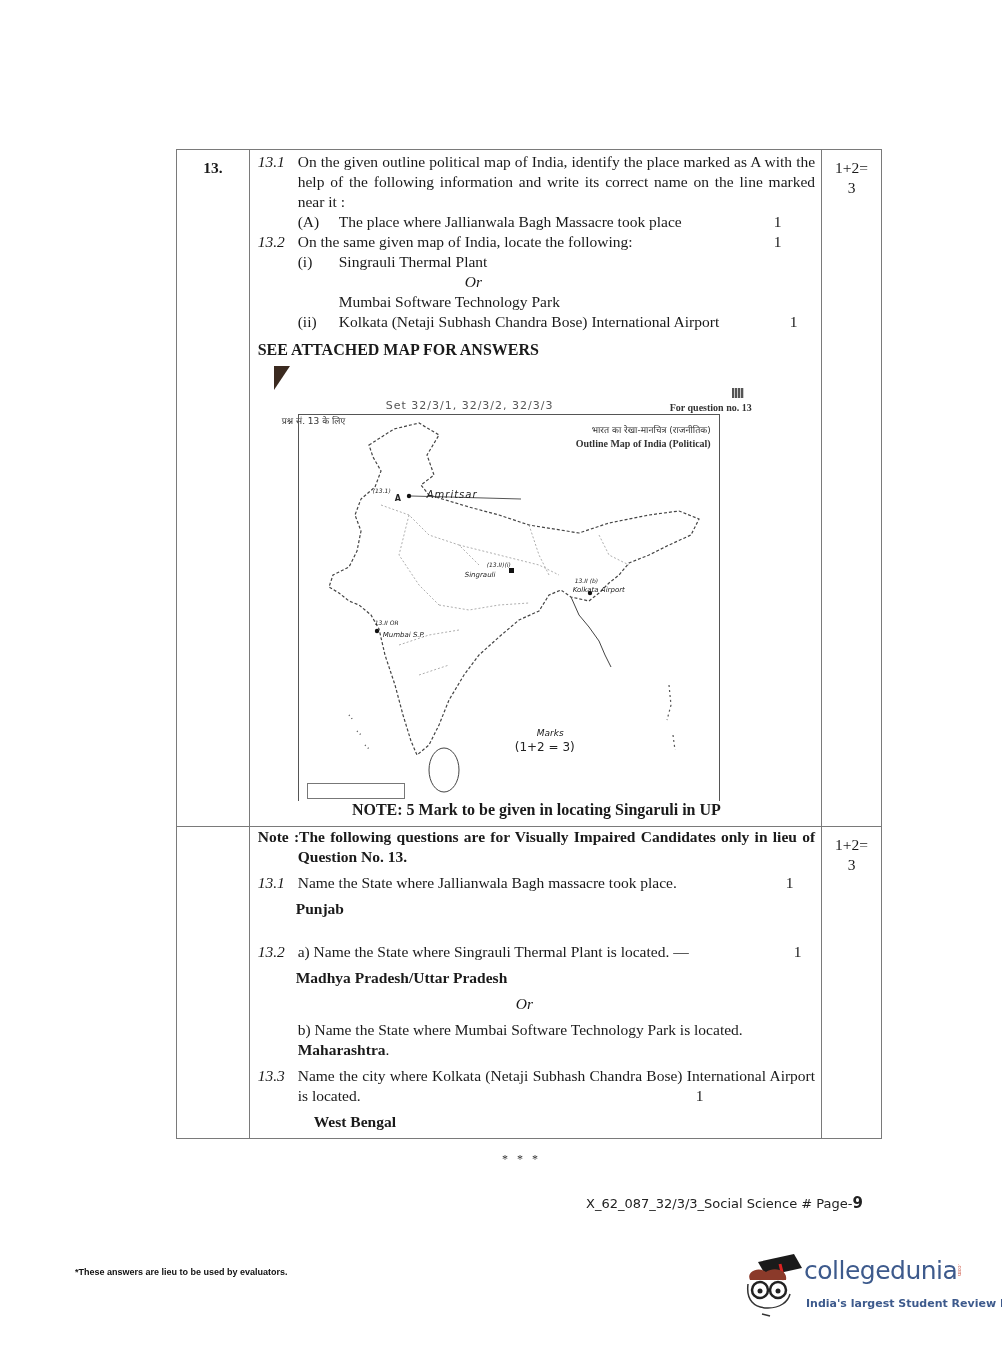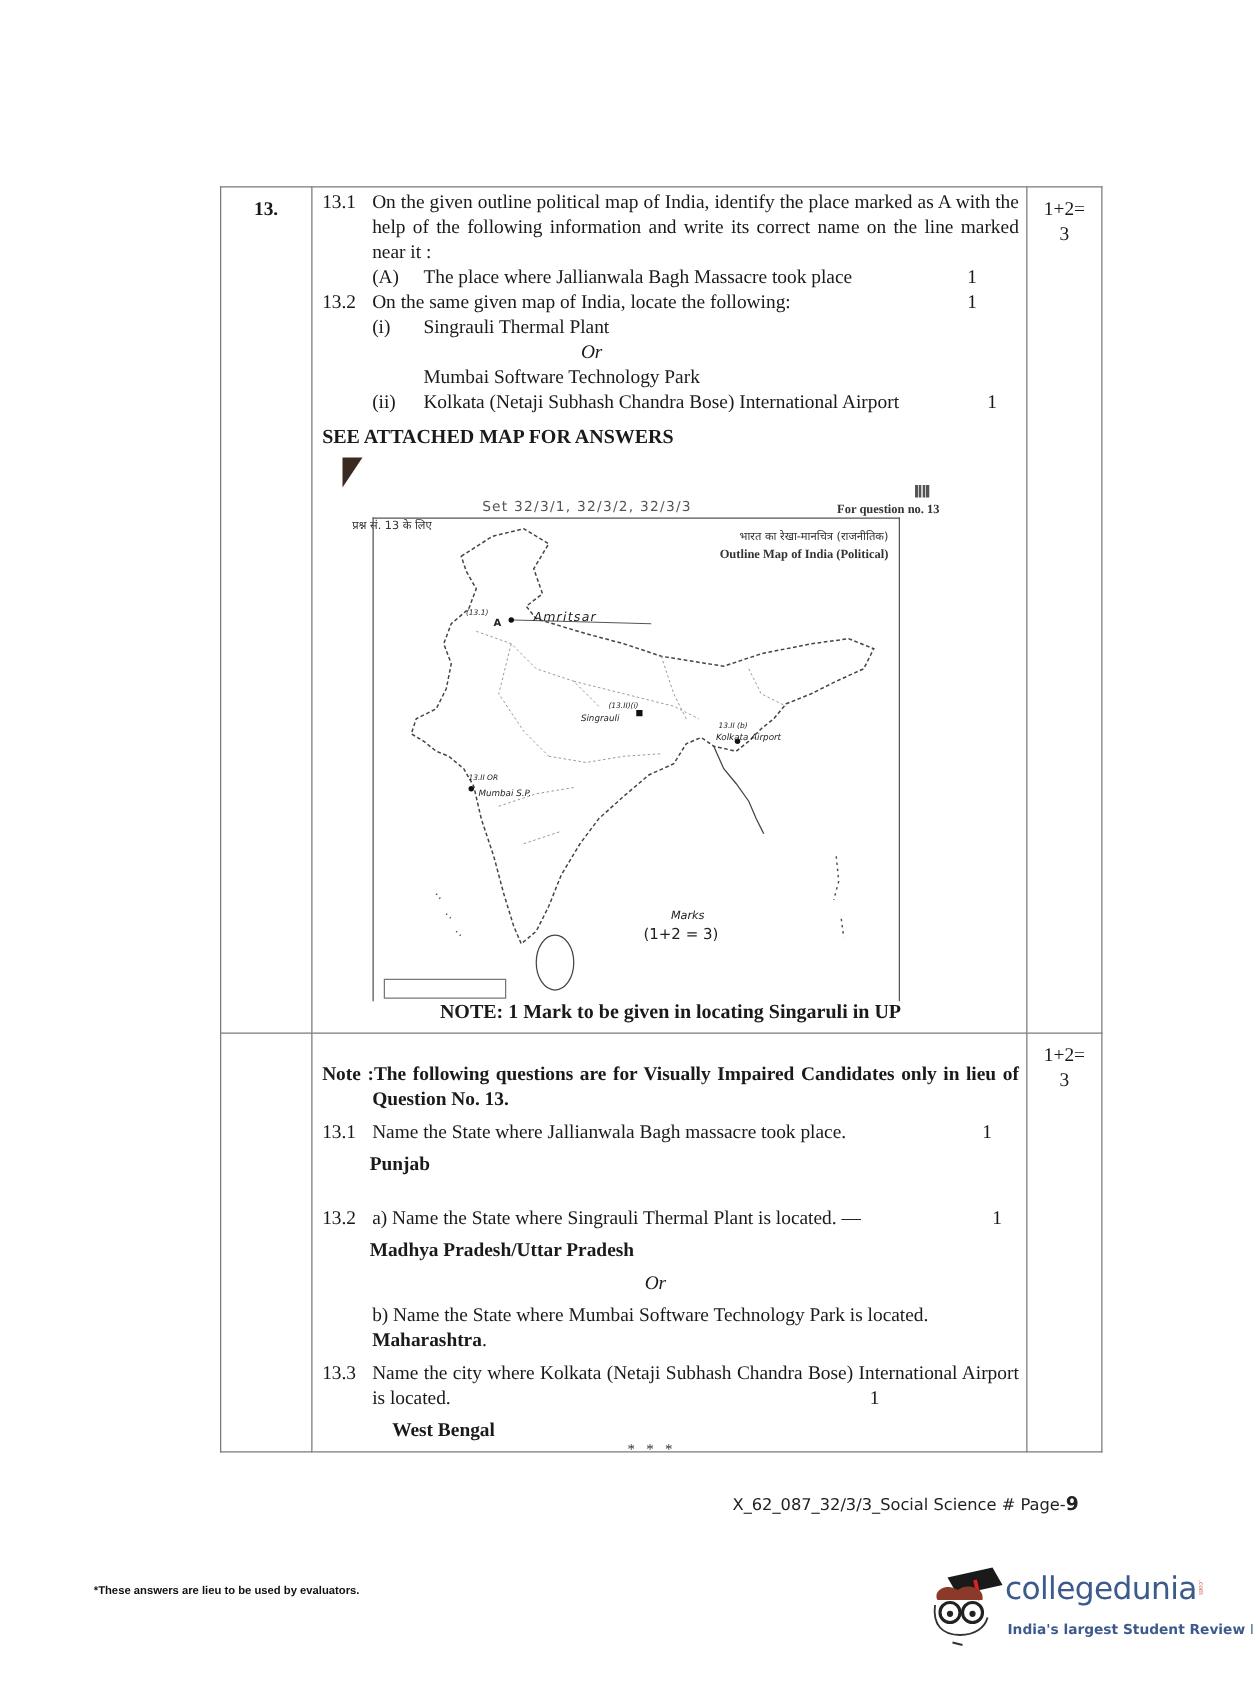--- a/index.html
+++ b/index.html
@@ -3,21 +3,21 @@
 <meta charset="utf-8">
 <style>
   html, body { margin:0; padding:0; background:#ffffff; }
   body { width:1002px; height:1356px; position:relative; overflow:hidden; font-family:"Liberation Serif", serif; color:#1a1a1a; }
   .tbl { position:absolute; left:176px; top:149px; width:706px; border-collapse:collapse; }
   .tbl td { border:1.5px solid #7a7a7a; vertical-align:top; font-size:15.5px; line-height:20px; }
   .c-num { width:72px; text-align:center; font-weight:bold; padding-top:8px; }
   .c-body { width:560px; padding:2px 6px 6px 8px; }
   .c-marks { width:58px; text-align:center; padding-top:8px; font-size:15px; }
   .line { position:relative; white-space:nowrap; }
-  .qno { display:inline-block; width:40px; }
+  .qno { display:inline-block; width:40px;font-style:italic; }
   .ind { padding-left:40px; }
   .ind2 { padding-left:81px; }
   .opt { display:inline-block; width:41px; }
   .mk { position:absolute; }
   .bold { font-weight:bold; }
   .ital { font-style:italic; }
   .just { text-align:justify; white-space:normal; }
   .heading { font-weight:bold; font-size:16px; margin-top:8px; }
   .map-wrap { position:relative; width:500px; height:430px; margin-top:4px; }
   .mark-tri { position:absolute; left:16px; top:2px; width:0; height:0; border-left:16px solid #3b2a20; border-bottom:24px solid transparent; }
@@ -105,31 +105,31 @@
           <span class="hand" style="left:166px;top:150px;font-size:7px">Singrauli</span>
           <span class="hand" style="left:276px;top:156px;font-size:6px">13.II (b)</span>
           <span class="hand" style="left:274px;top:165px;font-size:7px">Kolkata Airport</span>
           <span class="hand" style="left:76px;top:198px;font-size:6px">13.II OR</span>
           <span class="hand" style="left:84px;top:210px;font-size:7px">Mumbai S.P.</span>
           <span class="hand" style="left:238px;top:308px;font-size:9px">Marks</span>
           <span class="hand" style="left:216px;top:322px;font-size:12px;font-style:normal">(1+2 = 3)</span>
           <div class="scale"></div>
         </div>
       </div>
-      <div class="note">NOTE: 1 Mark to be given in locating Singaruli in UP</div>
+      <div class="note">NOTE: 5 Mark to be given in locating Singaruli in UP</div>
     </td>
     <td class="c-marks">
       <div>1+2=</div>
       <div>3</div>
     </td>
   </tr>
 
   <tr>
     <td class="c-num"></td>
-    <td class="c-body" style="padding-top:23px">
+    <td class="c-body" style="padding-top:0">
       <div class="bold just" style="padding-left:40px;text-indent:-40px;">
         <span>Note :</span><span>The following questions are for Visually Impaired Candidates only in lieu of Question No. 13.</span>
       </div>
       <div class="line" style="margin-top:6px">
         <span class="qno">13.1</span><span>Name the State where Jallianwala Bagh massacre took place.</span>
         <span class="mk" style="left:528px">1</span>
       </div>
       <div class="ans" style="padding-left:38px;margin-top:6px">Punjab</div>
       <div class="line" style="margin-top:23px">
         <span class="qno">13.2</span><span>a) Name the State where Singrauli Thermal Plant is located. —</span>

